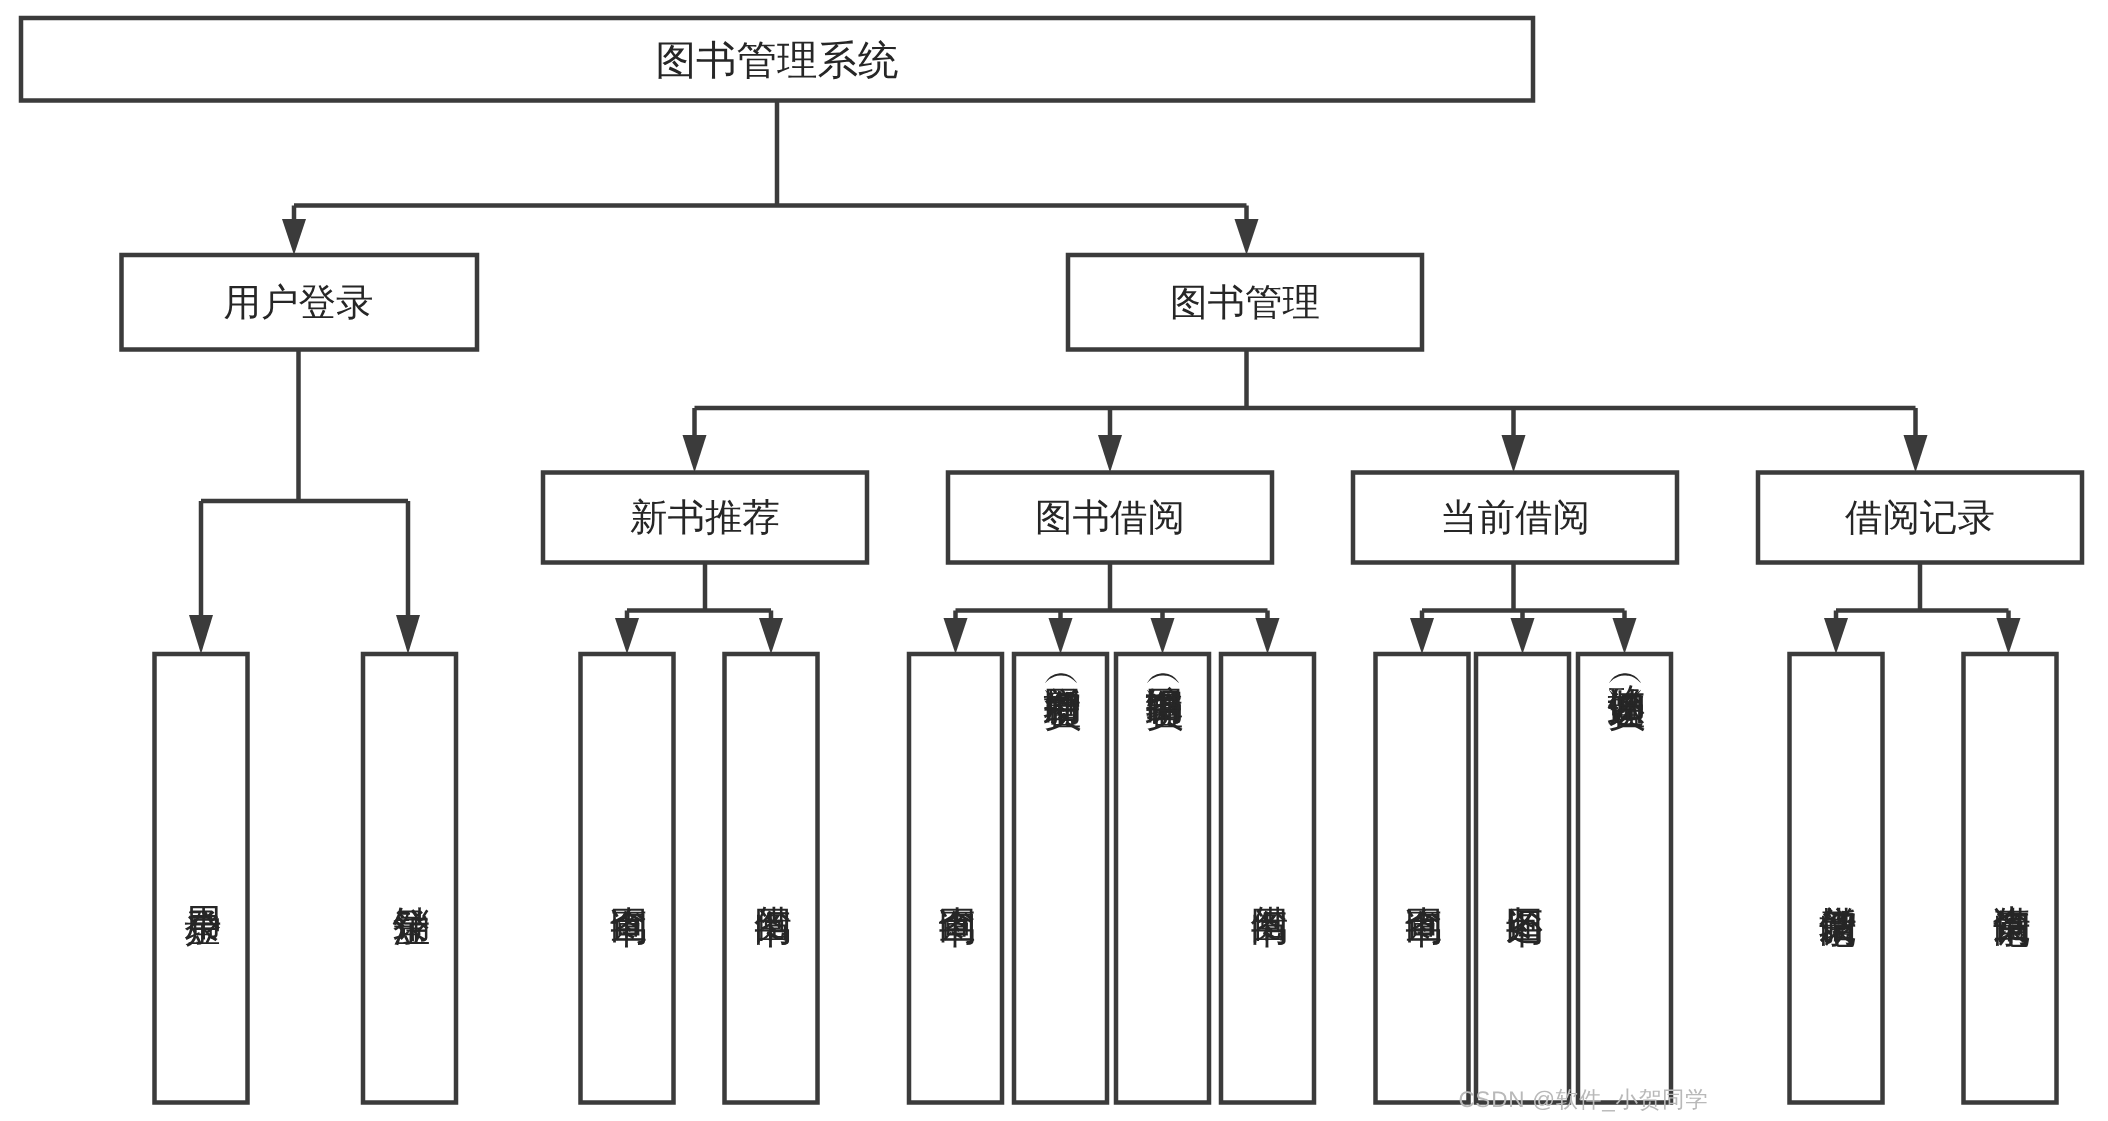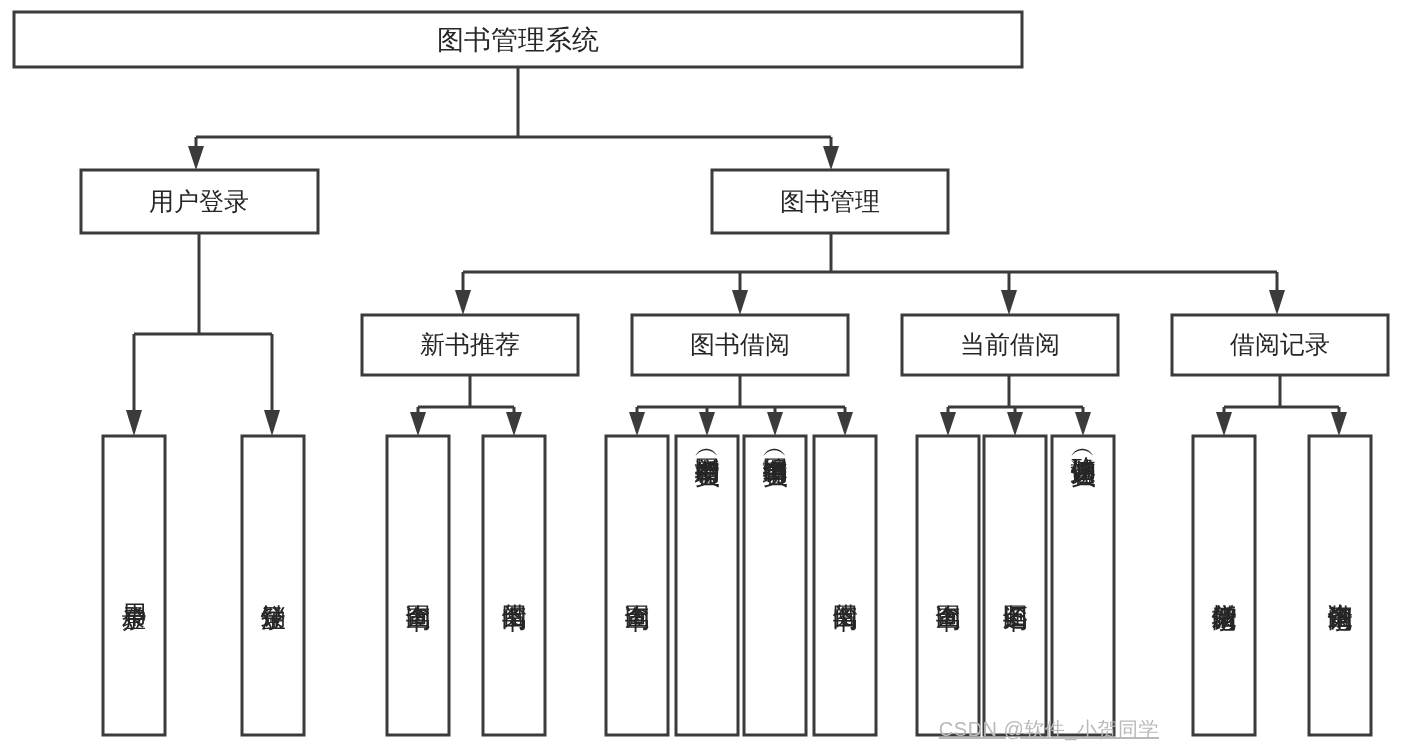--- a/index.html
+++ b/index.html
@@ -1,21 +1,21 @@
 <!DOCTYPE html>
 <html><head>
 <meta charset="utf-8">
 <style>
   html,body{margin:0;padding:0;background:#ffffff;}
   body{
     width:1405px;height:747px;
     font-family:"Liberation Sans","DejaVu Sans",sans-serif;
     overflow:hidden;
   }
-  #diagram-root{position:relative;width:1147px;height:747px;background:#fff;padding-left:20px;}
+  #diagram-root{position:relative;width:1147px;height:747px;background:#fff;}
   svg#tree{position:absolute;left:0;top:0;width:1405px;height:747px;display:block;}
   .node-rect{fill:#ffffff;stroke:#3b3b3b;stroke-width:3;}
   .edge{stroke:#3b3b3b;stroke-width:3;fill:none;}
   .arrow-head{fill:#3b3b3b;stroke:none;}
   text.node-label{
     fill:#262626;
     font-family:"Liberation Sans","DejaVu Sans",sans-serif;
     text-anchor:middle;
   }
   text.h-label{font-size:25px;}
@@ -35,25 +35,24 @@
     line-height:1.02;
     color:#262626;
     letter-spacing:1px;
     white-space:nowrap;
   }
   #watermark{
     position:absolute;
     right:8px;
     bottom:4px;
     font-family:"Liberation Sans","DejaVu Sans",sans-serif;
-    font-size:20px;
+    font-size:15px;
     color:#b9b9b9;
     letter-spacing:.5px;
     white-space:nowrap;
-    text-decoration:underline;
   }
 </style>
 </head>
 <body>
 
 <div id="diagram-root">
 
   <svg id="tree" viewBox="0 0 1405 747">
 
     <g>

